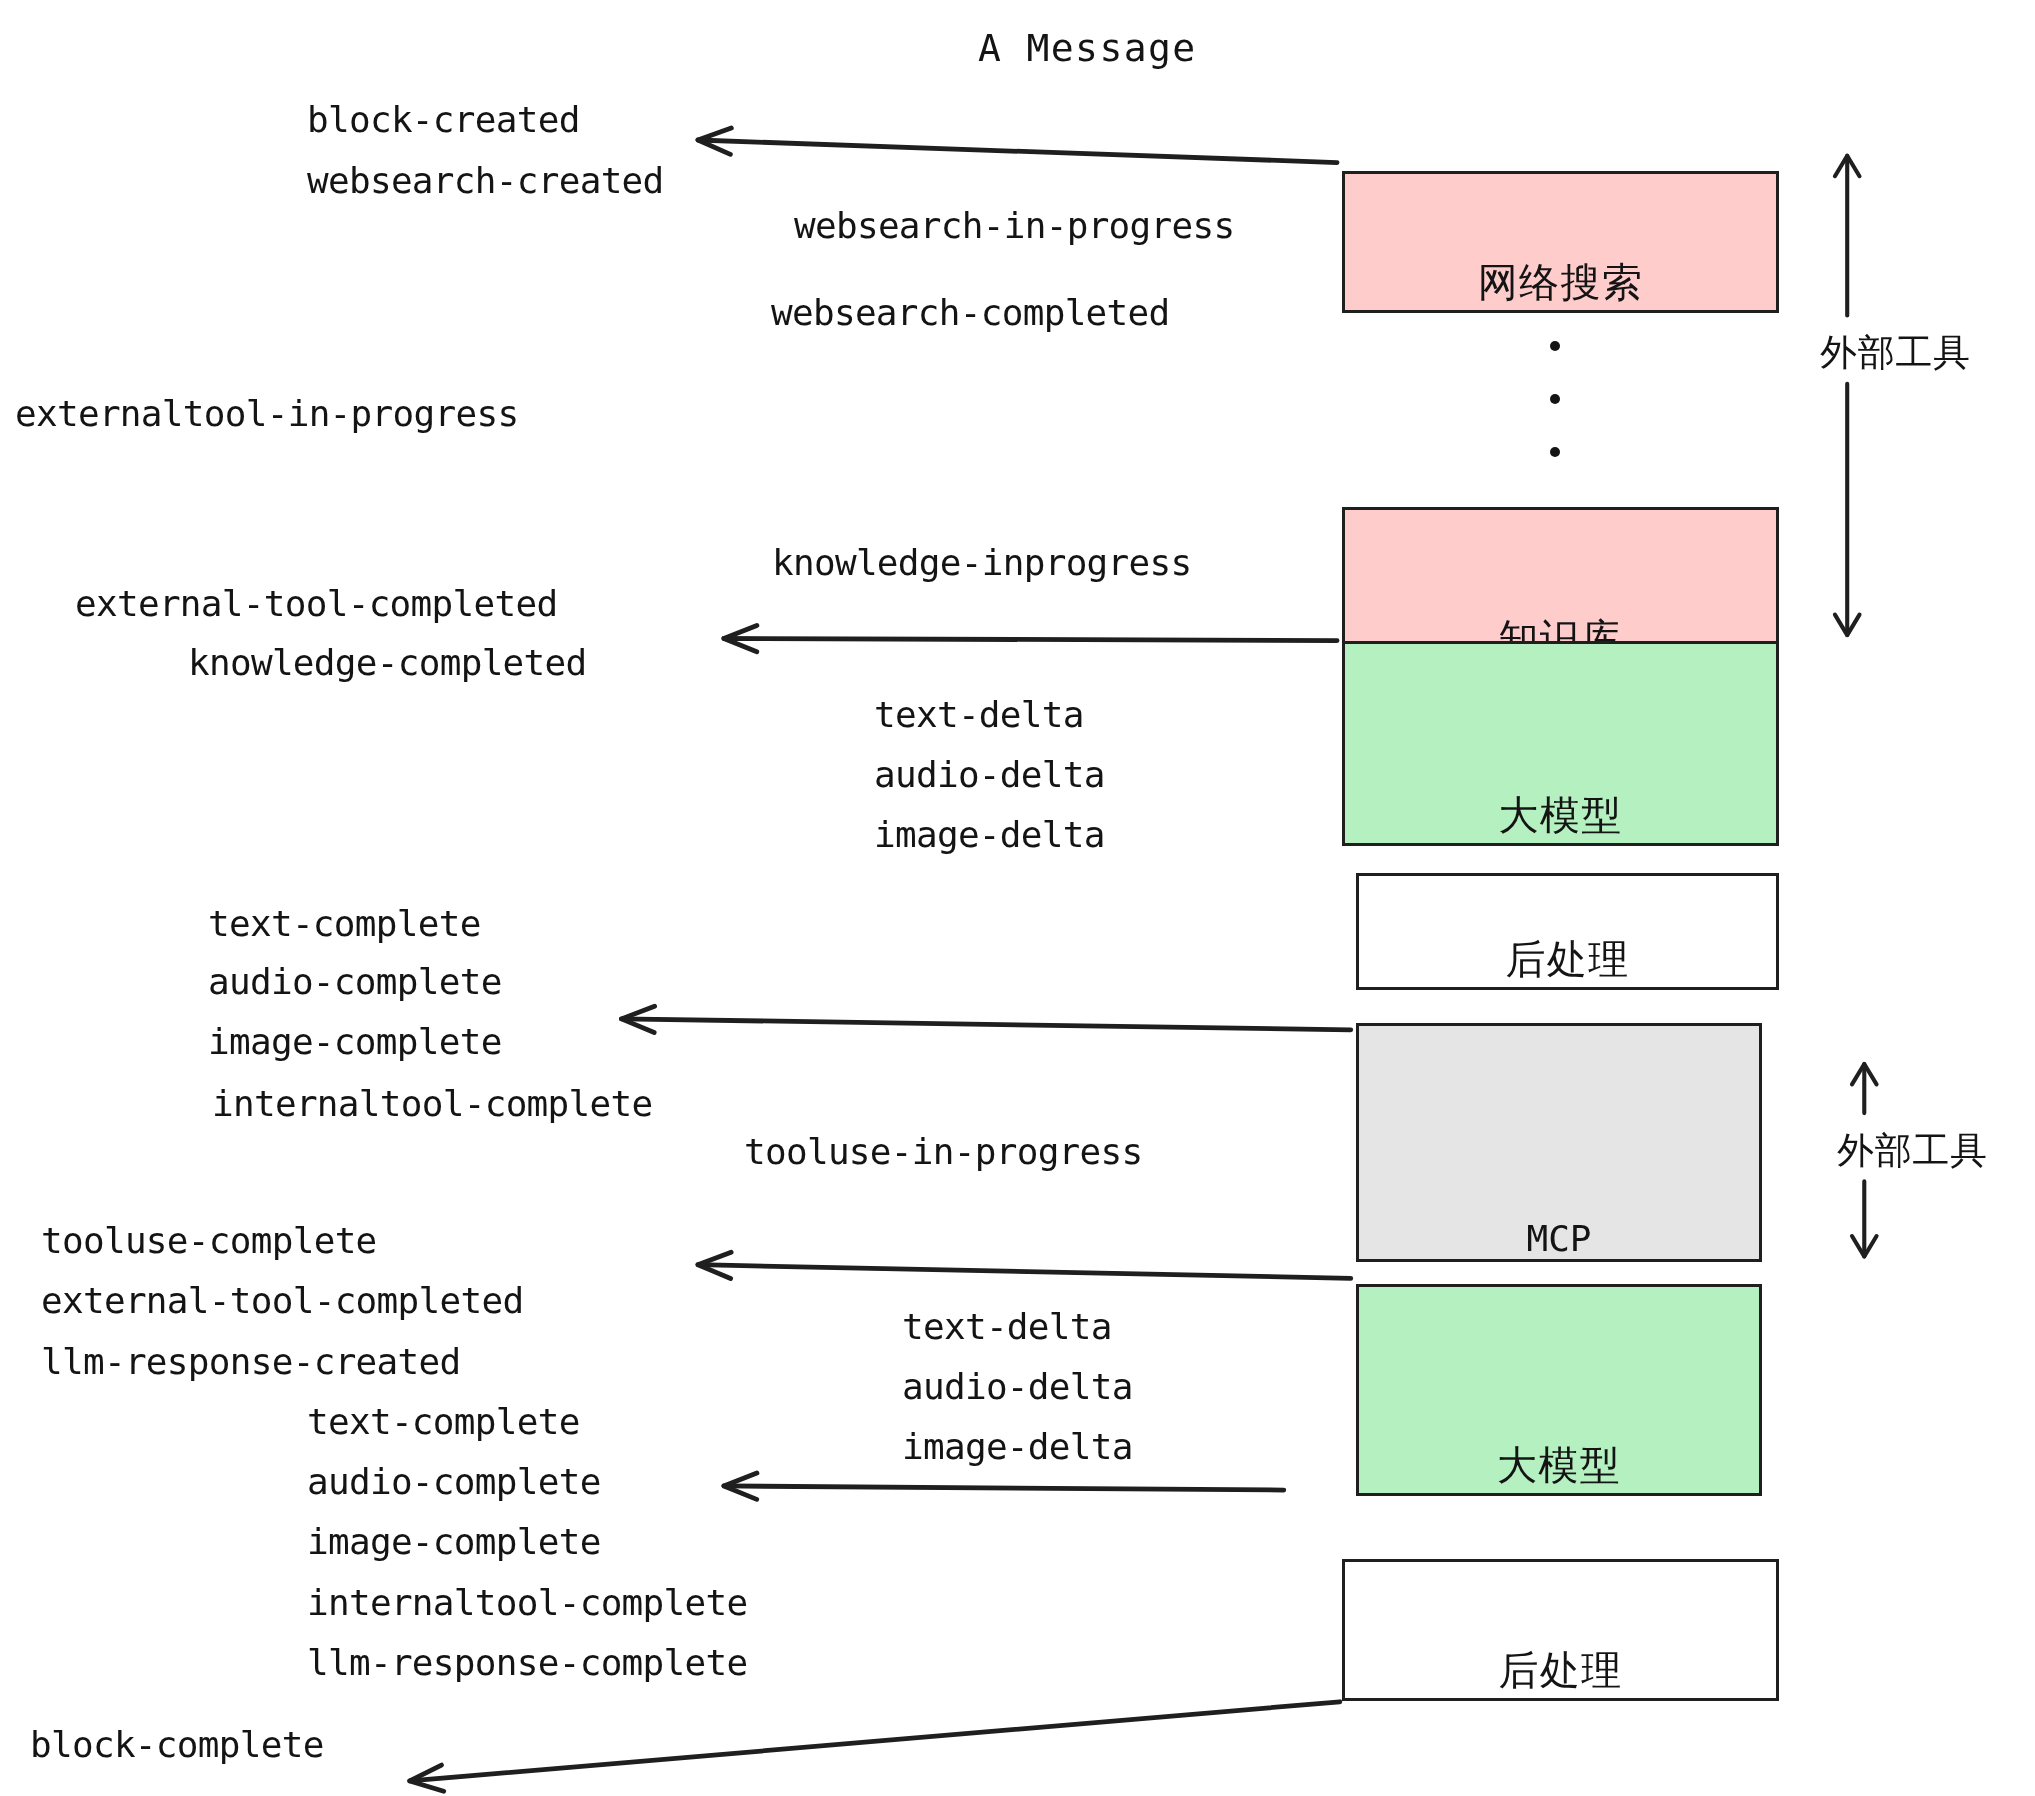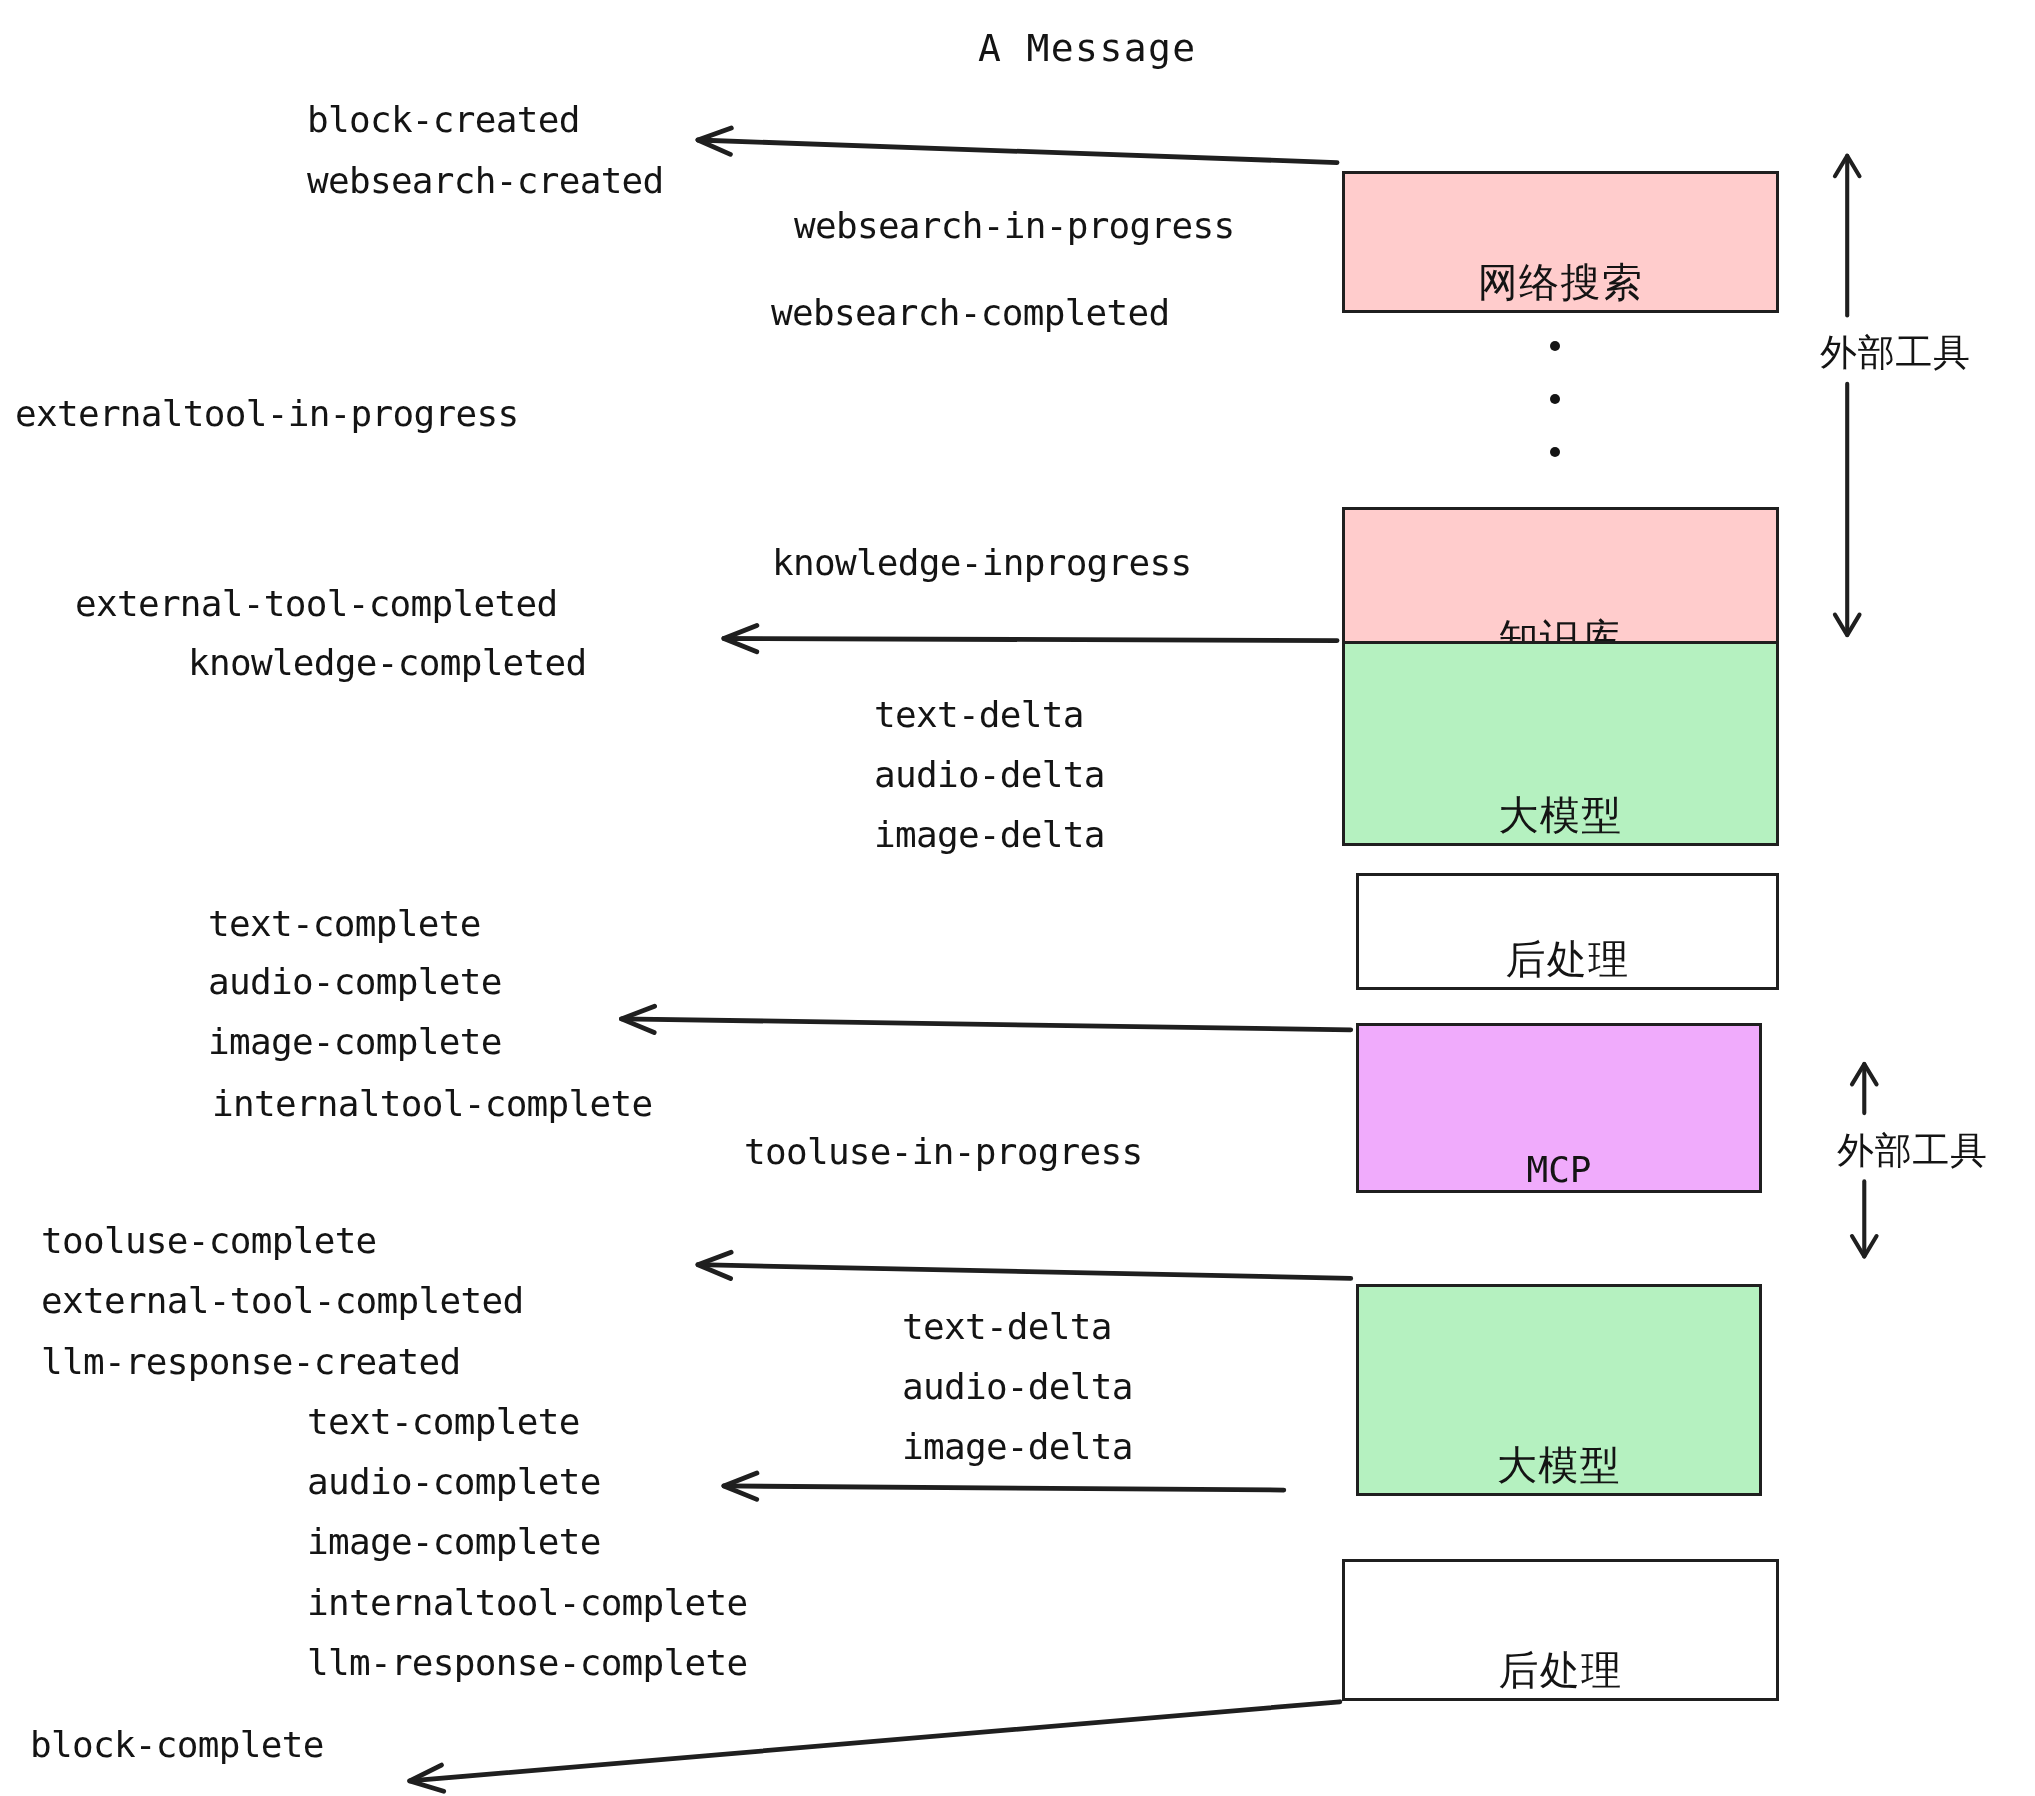--- a/index.html
+++ b/index.html
@@ -33,21 +33,21 @@
       </div>
       <div class="box" style="left: 1342px; top: 507px; width: 437px; height: 162px; background: rgb(255, 204, 204);">
         <span>知识库</span>
       </div>
       <div class="box" style="left: 1342px; top: 641px; width: 437px; height: 205px; background: rgb(181, 241, 192);">
         <span>大模型</span>
       </div>
       <div class="box" style="left: 1356px; top: 873px; width: 423px; height: 117px; background: rgb(255, 255, 255);">
         <span>后处理</span>
       </div>
-      <div class="box mcp" style="left: 1356px; top: 1023px; width: 406px; height: 170px; background: #f0abfc;">
+      <div class="box mcp" style="left: 1356px; top: 1023px; width: 406px; height: 239px; background: #e5e5e5;">
         <span>MCP</span>
       </div>
       <div class="box" style="left: 1356px; top: 1284px; width: 406px; height: 212px; background: rgb(181, 241, 192);">
         <span>大模型</span>
       </div>
       <div class="box" style="left: 1342px; top: 1559px; width: 437px; height: 142px; background: rgb(255, 255, 255);">
         <span>后处理</span>
       </div>
     </div>
 

